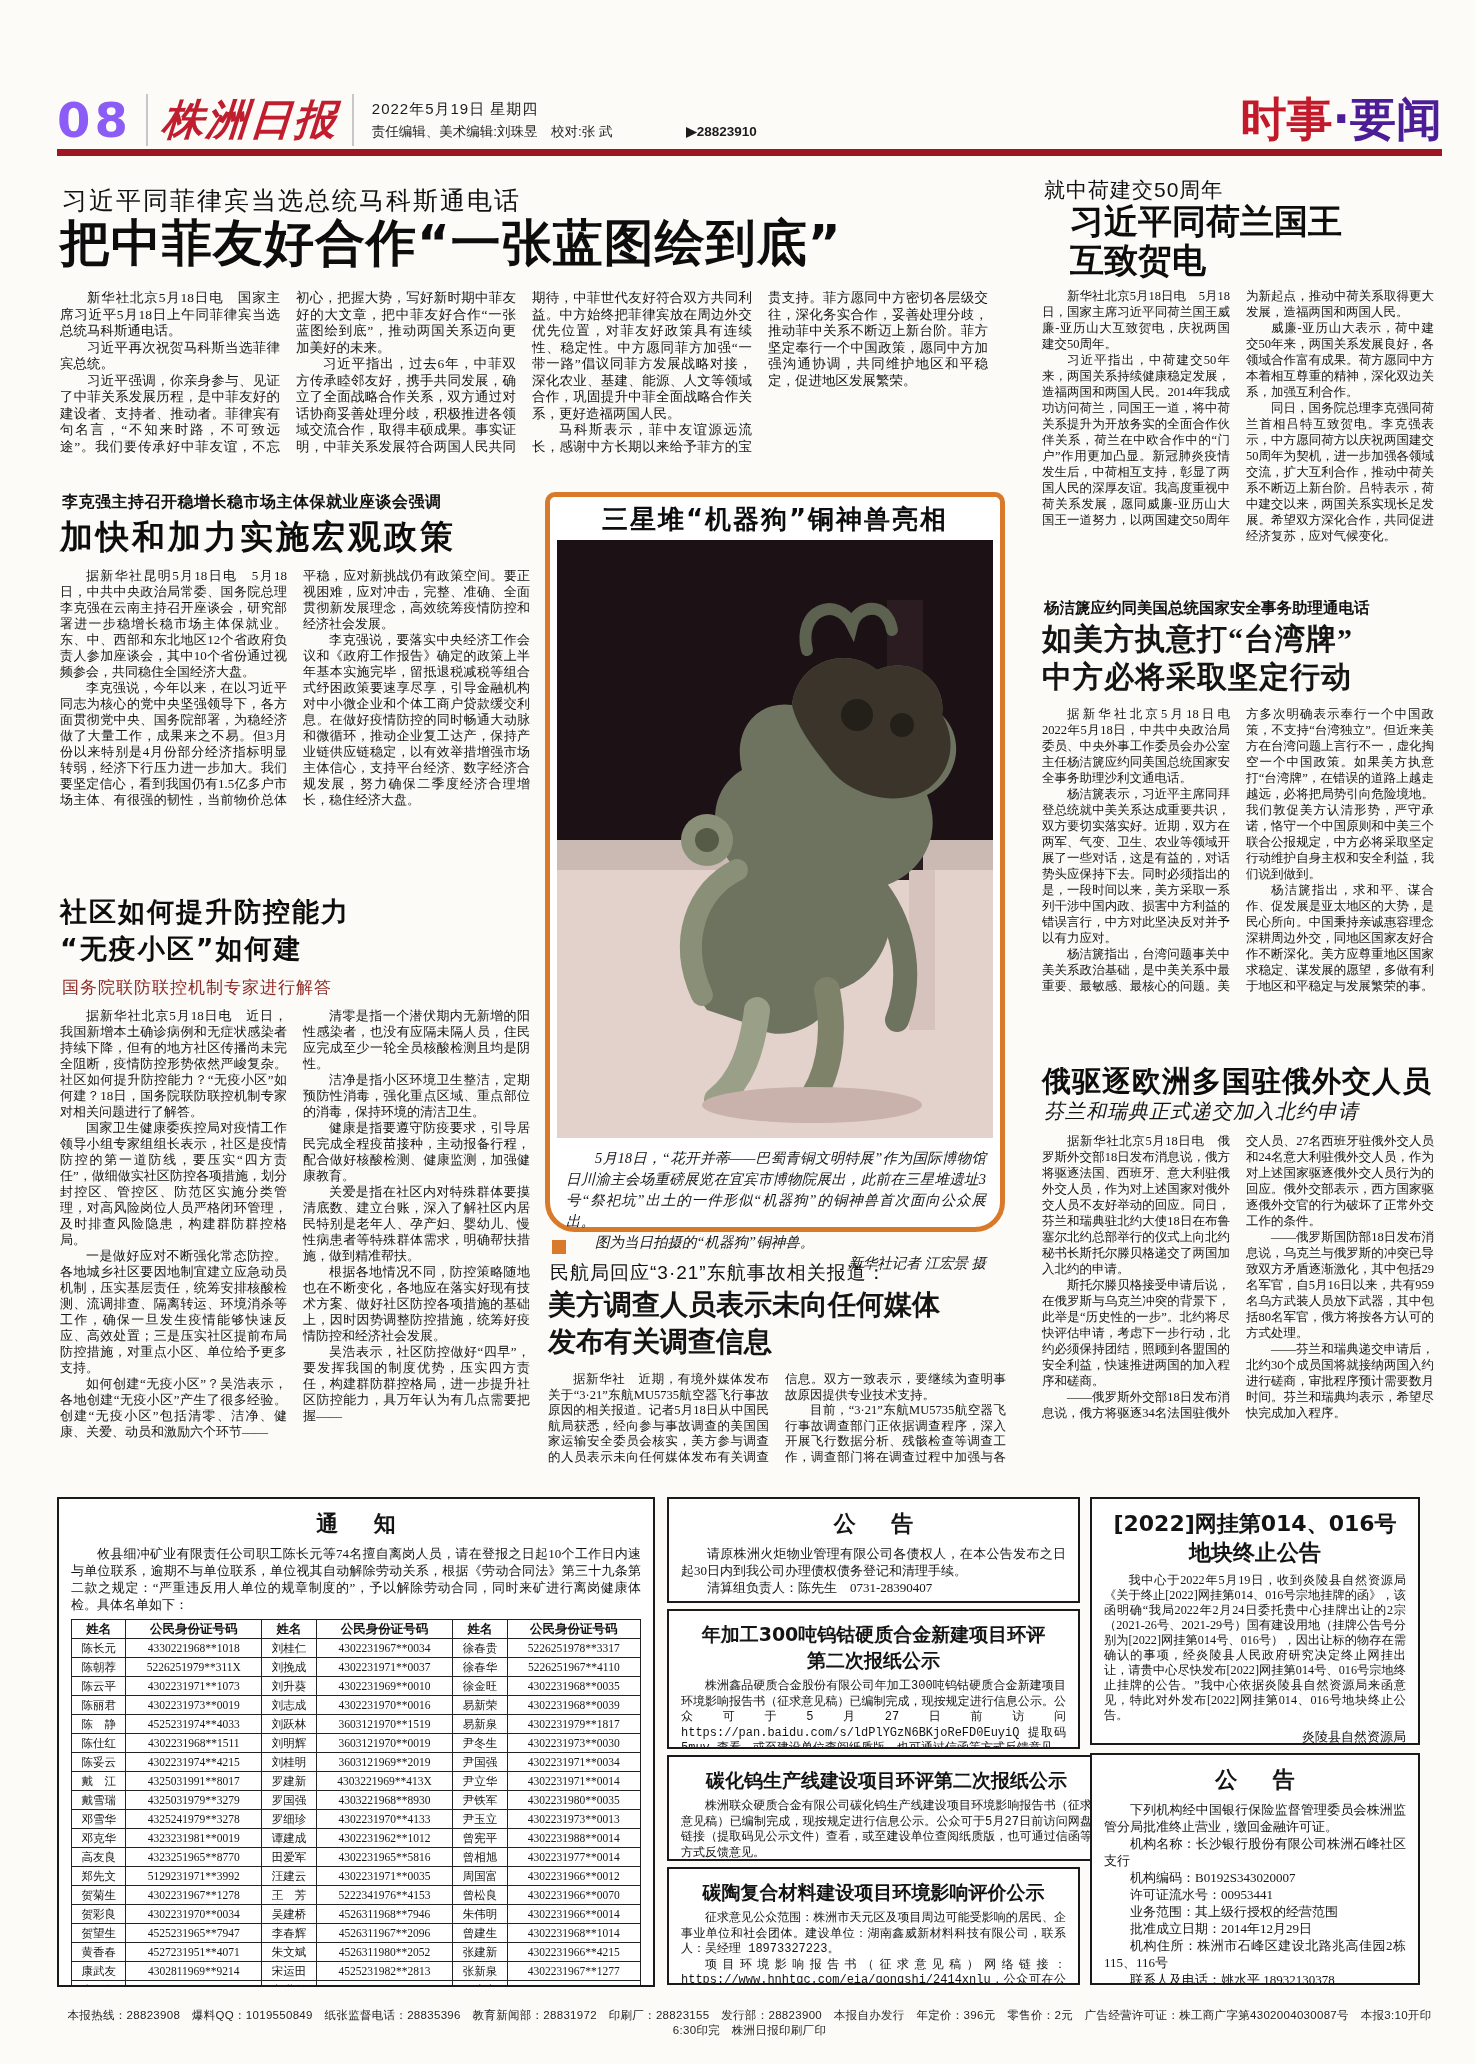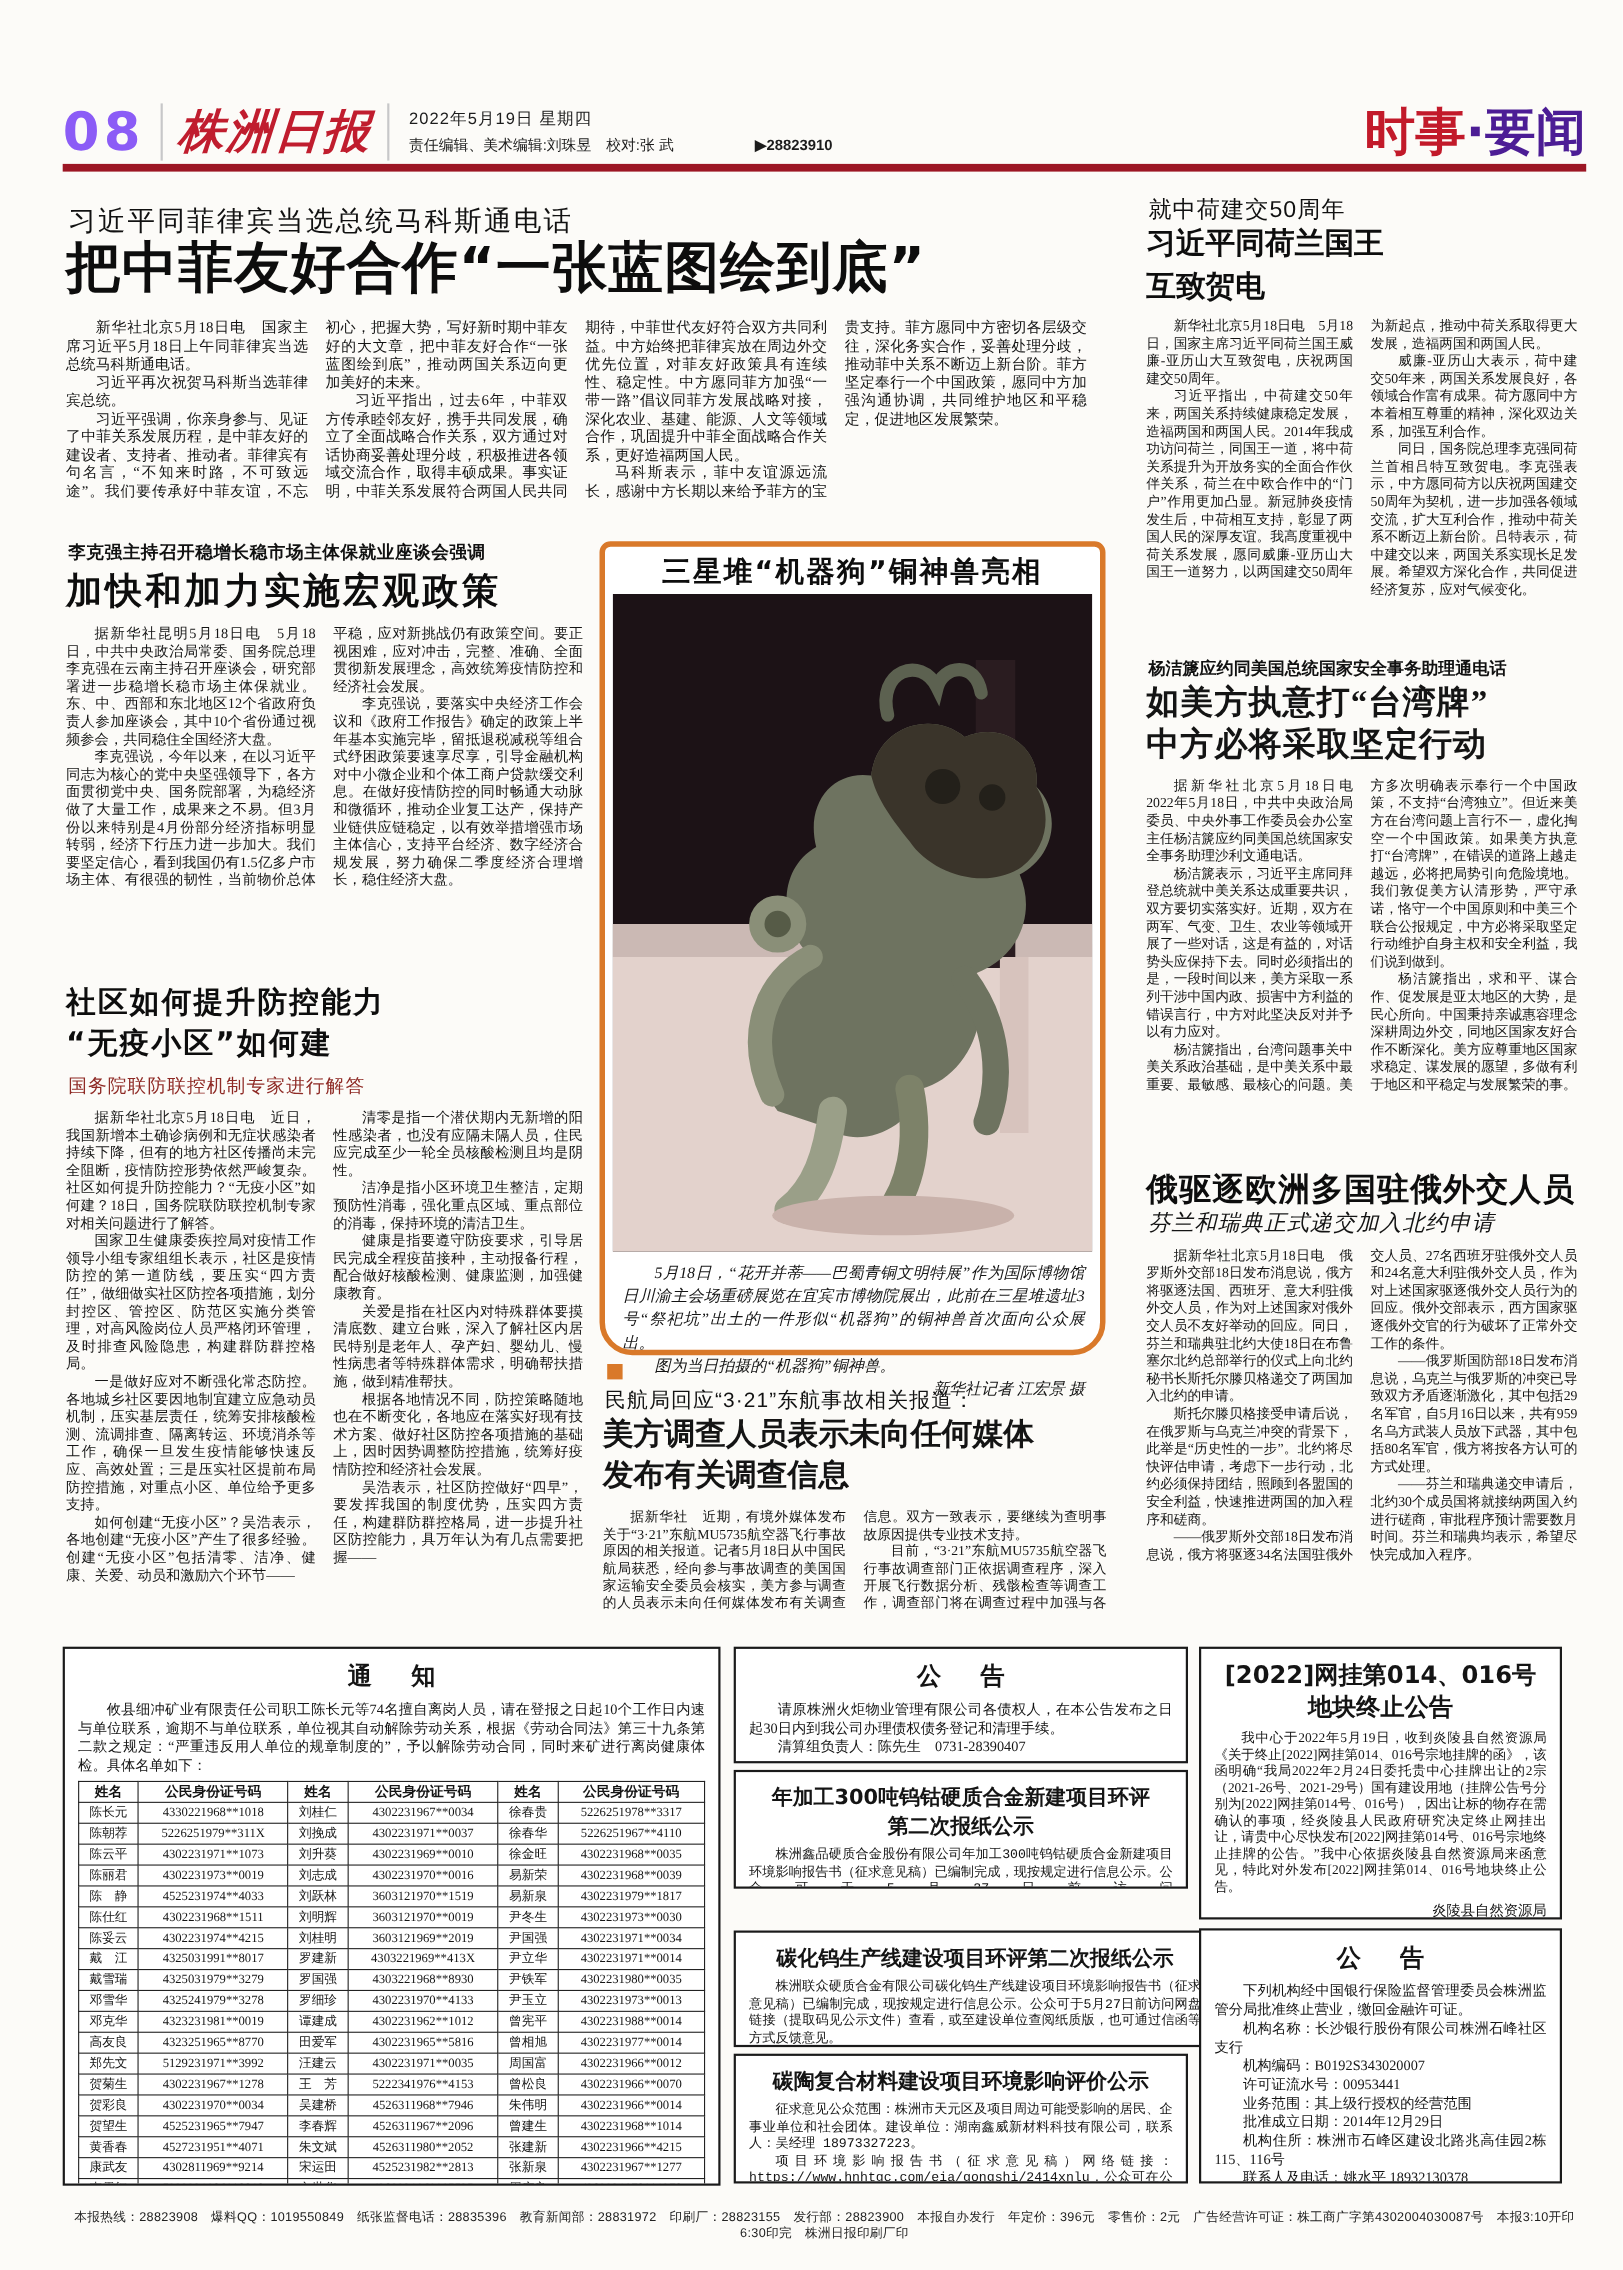--- a/index.html
+++ b/index.html
@@ -26,21 +26,21 @@
   .body-cols{text-align:justify;overflow:hidden;}
   .body-cols p{margin:0;text-indent:2em;}
   .c2{column-count:2;column-gap:16px;}
   .c4{column-count:4;column-gap:16px;}
   
   .main-kicker{top:184px;left:62px;font-size:25px;letter-spacing:2px;}
   .main-headline{top:210px;left:60px;width:935px;font-size:50px;letter-spacing:1px;white-space:nowrap;}
   .main-body{top:290px;left:60px;width:928px;height:192px;font-size:13.5px;line-height:16.5px;}
   
   .helan-kicker{top:176px;left:1044px;font-size:21px;letter-spacing:1px;}
-  .helan-headline{top:202px;left:1042px;width:392px;font-size:27px;line-height:39px;}
+  .helan-headline{top:202px;left:1070px;width:392px;font-size:34px;line-height:39px;}
   .helan-body{top:288px;left:1042px;width:392px;height:304px;font-size:12.5px;line-height:16px;}
   
   .lkq-kicker{top:492px;left:62px;font-size:16px;font-weight:bold;letter-spacing:.5px;}
   .lkq-headline{top:515px;left:60px;width:470px;font-size:33px;letter-spacing:3px;}
   .lkq-body{top:568px;left:60px;width:470px;height:312px;font-size:13px;line-height:16px;}
   
   .sq-title{top:893px;left:60px;width:470px;font-size:27px;line-height:37px;letter-spacing:2px;}
   .sq-sub{top:976px;left:62px;font-size:17px;color:#8e2a25;font-family:"Liberation Sans",sans-serif;letter-spacing:1px;}
   .sq-body{top:1008px;left:60px;width:470px;height:472px;font-size:13px;line-height:16px;}
   
@@ -72,21 +72,21 @@
            font-family:"DejaVu Sans",sans-serif;font-weight:900;}
   .nbox .ntext{font-size:13px;line-height:17px;text-align:justify;}
   .nbox .ntext p{margin:0;text-indent:2em;}
   .nbox .nsign{text-align:right;font-size:13px;line-height:19px;margin-top:4px;}
   .nbox .nsign div{margin:0;}
   .tz-box{top:1497px;left:57px;width:598px;height:490px;}
   .tz-table{width:100%;border-collapse:collapse;margin-top:6px;font-size:11.5px;}
   .tz-table th,.tz-table td{border:1px solid #222;text-align:center;padding:1px 2px;height:16px;line-height:15px;}
   .tz-table th{font-weight:bold;font-size:12.5px;}
   .mid1{top:1497px;left:667px;width:413px;height:106px;}
-  .mid2{top:1609px;left:667px;width:413px;height:108px;}
+  .mid2{top:1609px;left:667px;width:413px;height:140px;}
   .mid3{top:1755px;left:667px;width:439px;height:106px;}
   .mid4{top:1867px;left:667px;width:413px;height:118px;}
   .mid2 .ntext,.mid3 .ntext,.mid4 .ntext{font-size:12px;line-height:15.5px;font-family:Liberation Mono, monospace;}
   .rt1{top:1497px;left:1090px;width:330px;height:248px;}
   .rt2{top:1753px;left:1090px;width:330px;height:232px;}
   .rt1 h4{font-size:22px;line-height:29px;}
   .rt1 .ntext{font-size:12.2px;line-height:15px;}
   .rt2 .ntext p{text-indent:2em;}
   
   .footer{top:2008px;left:57px;width:1385px;font-size:11.5px;color:#222;text-align:center;

